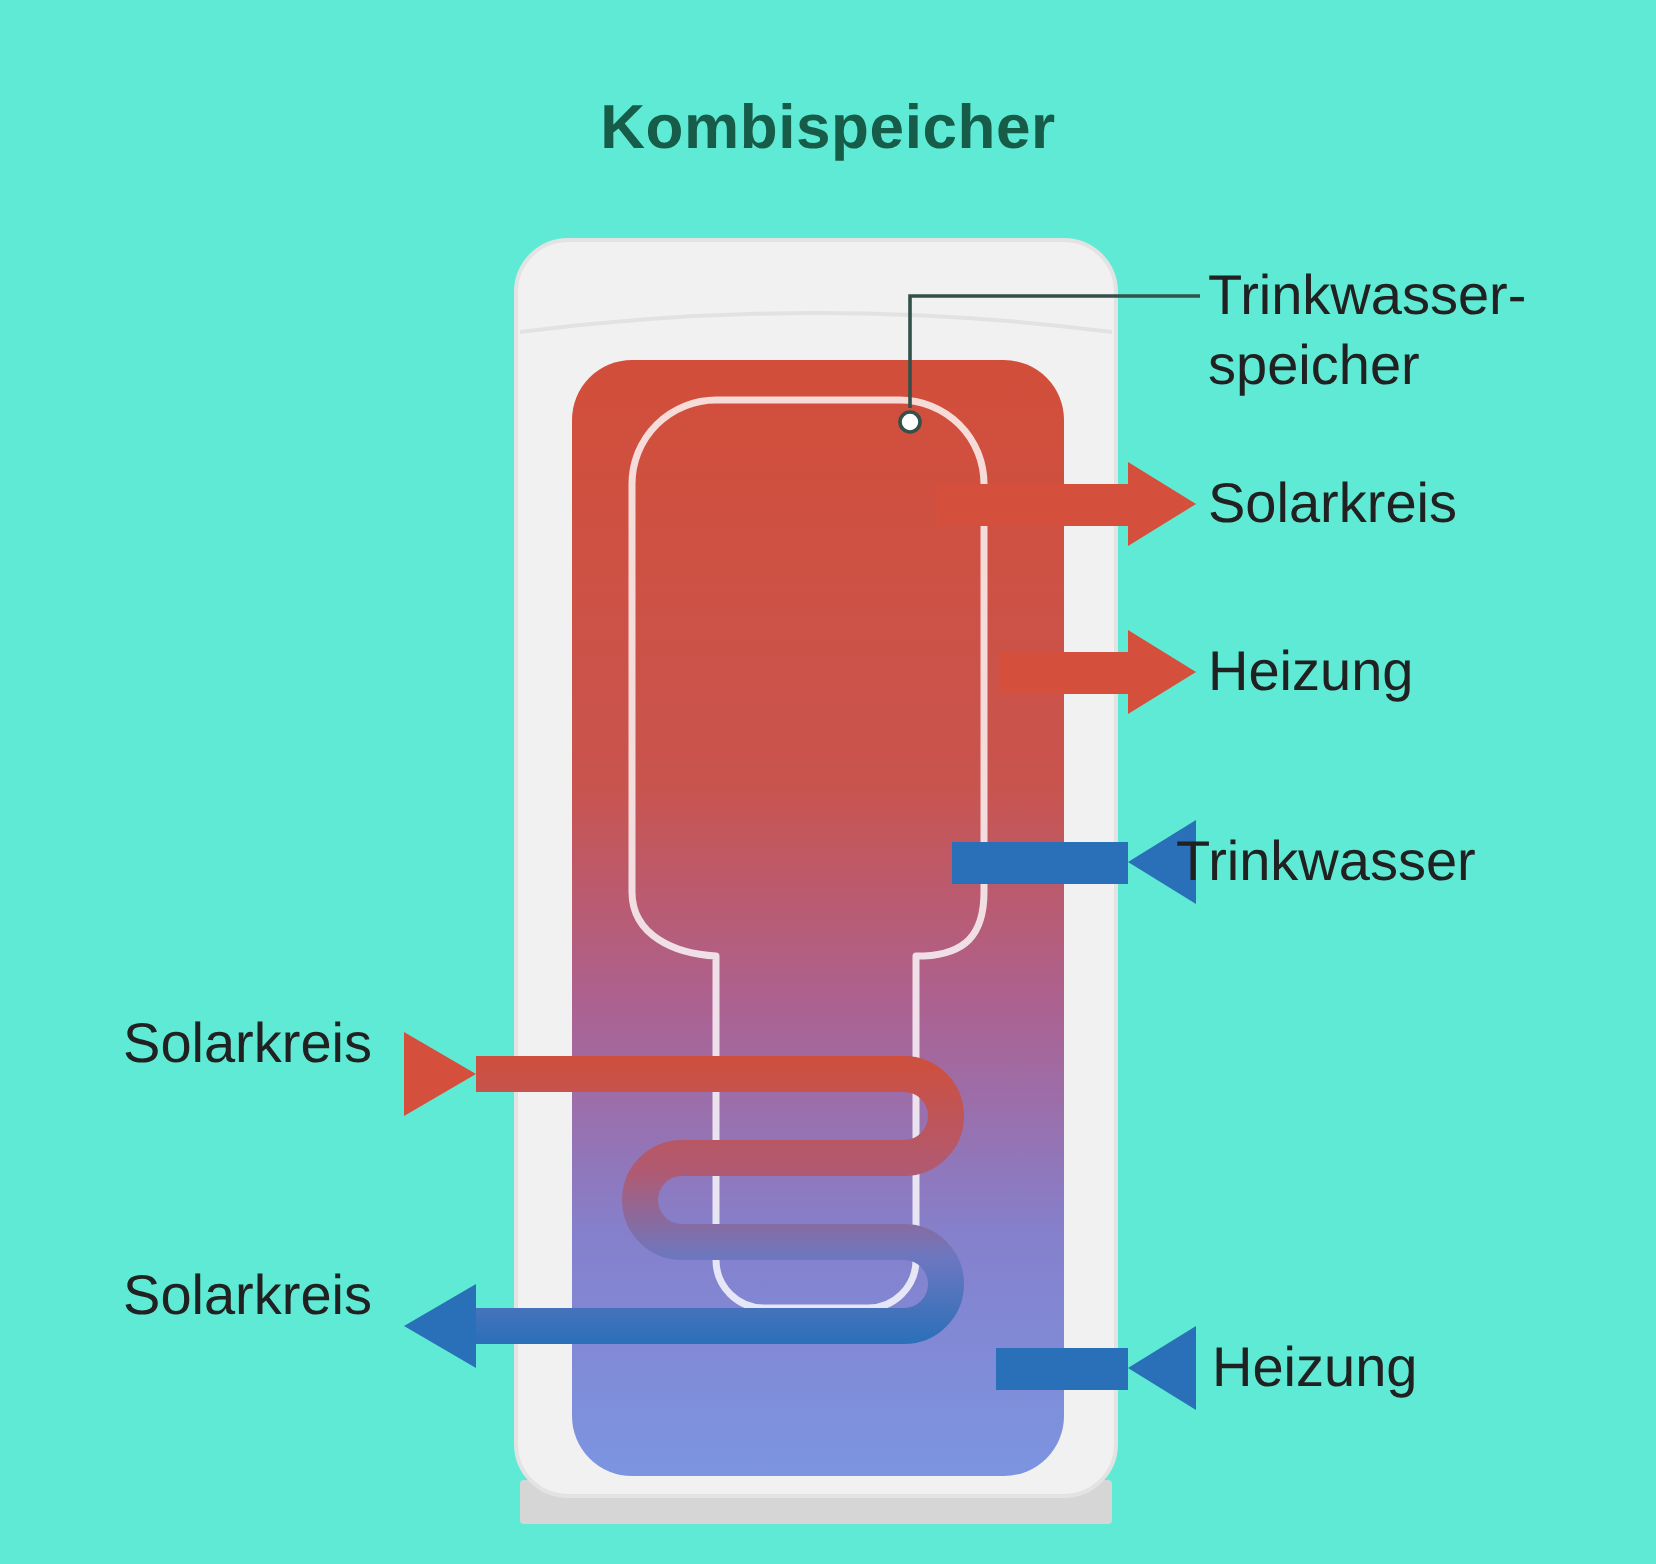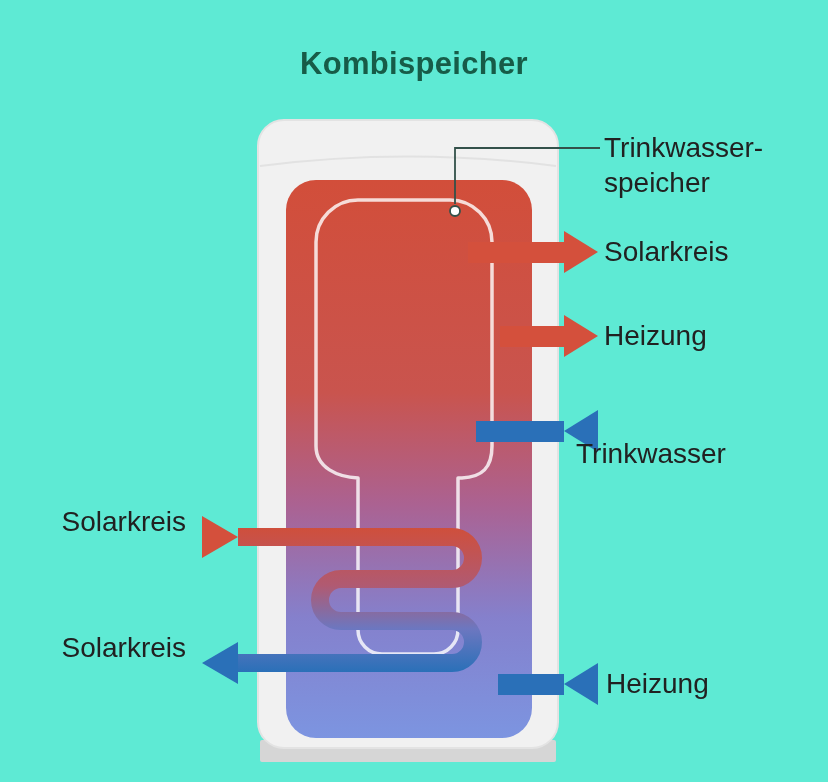--- a/index.html
+++ b/index.html
@@ -20,21 +20,21 @@
   .lbl{
     position:absolute;
     color:var(--text,#212121);
     font-size:28px;line-height:35px;
     white-space:nowrap;
   }
   .lbl .line{display:block;}
   #lbl-tws{left:604px;top:130px;}
   #lbl-warm{left:604px;top:234px;}
   #lbl-heiz-top{left:604px;top:318px;}
-  #lbl-trink{left:576px;top:413px;margin-top:23px;}
+  #lbl-trink{left:588px;top:413px;}
   #lbl-heiz-bot{left:606px;top:666px;}
   #lbl-rueck{left:0;top:504px;width:186px;text-align:right;}
   #lbl-vor{left:0;top:630px;width:186px;text-align:right;}
 
   .fill-red{fill:var(--accent-red,#d4503c);}
   .fill-blue{fill:var(--accent-blue,#2a70b8);}
   .stroke-leader{stroke:var(--leader-line,#33514a);}
 </style>
 </head>
 <body>

